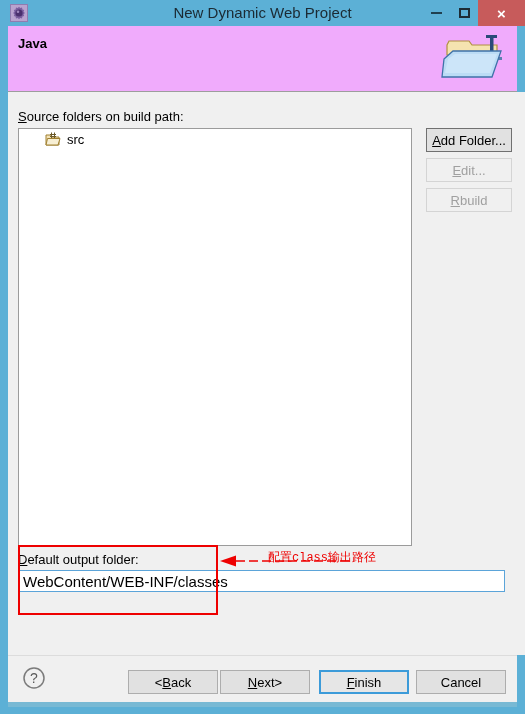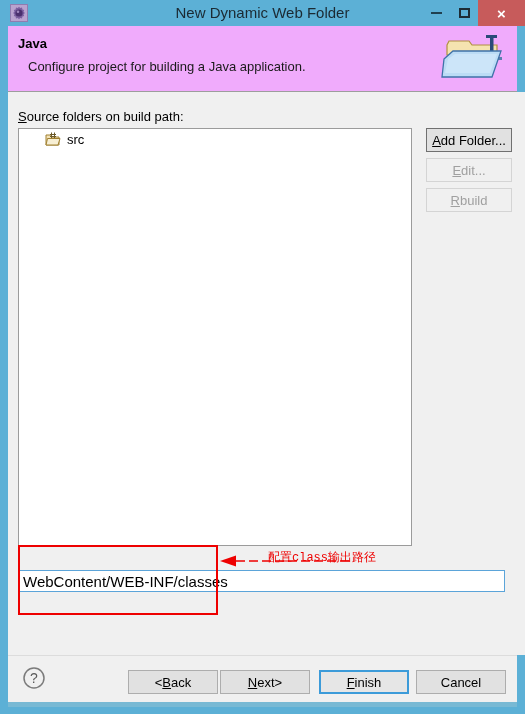--- a/index.html
+++ b/index.html
@@ -262,36 +262,35 @@
   <div id="titlebar">
 
     <div id="app-icon">
       <svg width="14" height="14" viewBox="0 0 14 14">
         <path d="M7 0.8 L8.2 2.1 L10 1.6 L10.4 3.4 L12.2 3.9 L11.5 5.6 L12.8 7 L11.5 8.4 L12.2 10.1 L10.4 10.6 L10 12.4 L8.2 11.9 L7 13.2 L5.8 11.9 L4 12.4 L3.6 10.6 L1.8 10.1 L2.5 8.4 L1.2 7 L2.5 5.6 L1.8 3.9 L3.6 3.4 L4 1.6 L5.8 2.1 Z" fill="#7a5fa0"></path>
         <circle cx="7" cy="7" r="3.6" fill="#4a2f6e"></circle>
         <circle cx="6" cy="5.8" r="1.3" fill="#9f86bd"></circle>
       </svg>
     </div>
 
-    <div id="title-text">New Dynamic Web Folder</div>
+    <div id="title-text">New Dynamic Web Project</div>
 
     <div class="wbtn" id="btn-min">
       <span class="gl-min"></span>
     </div>
     <div class="wbtn" id="btn-max">
       <span class="gl-max"></span>
     </div>
     <div class="wbtn" id="btn-close">
       <span class="gl-close">×</span>
     </div>
   </div>
 
   <div id="header">
     <div id="header-title">Java</div>
-    <div id="header-desc">Configure project for building a Java application.</div>
 
     <div id="header-icon">
       <svg width="70" height="58" viewBox="0 0 70 58">
 
         <path d="M8 16 L10 12 L30 12 L33 16 L58 16 L58 26 L8 26 Z" fill="#f5e3b0" stroke="#b09040" stroke-width="1.2"></path>
 
         <path d="M47 6 L58 6 L58 9 L54.5 9 L54.5 27 Q54.5 32 49 32 L45 32 L45 28 L48.5 28 Q51 28 51 25 L51 9 L47 9 Z" fill="#2a4a78"></path>
         <rect x="41" y="28" width="22" height="3" fill="#5b7fae"></rect>
 
         <path d="M5 30 L14 22 L62 22 L53 48 L3 48 Z" fill="#bcdcf5" stroke="#3f72a8" stroke-width="1.3"></path>
@@ -330,20 +329,21 @@
     <button class="sidebtn disabled" id="btn-edit">
         <span class="uline">E</span>
         <span>dit...</span>
       </button>
 
     <button class="sidebtn disabled" id="btn-remove">
         <span class="uline">R</span>
         <span>build</span>
       </button>
 
+    <div id="lbl-output"><span class="uline">D</span><span>efault output folder:</span></div>
 
     <input id="input-output" type="text" value="WebContent/WEB-INF/classes" style="">
 
     <div id="anno-box"></div>
     <svg id="anno-arrow" viewBox="0 0 130 14">
       <line x1="16" y1="7" x2="130" y2="7" stroke="#ee0000" stroke-width="1.6" stroke-dasharray="9 4"></line>
       <polygon points="0,7 16,1.5 16,12.5" fill="#ee0000"></polygon>
     </svg>
     <div id="anno-text">配置class输出路径</div>
   </div>

